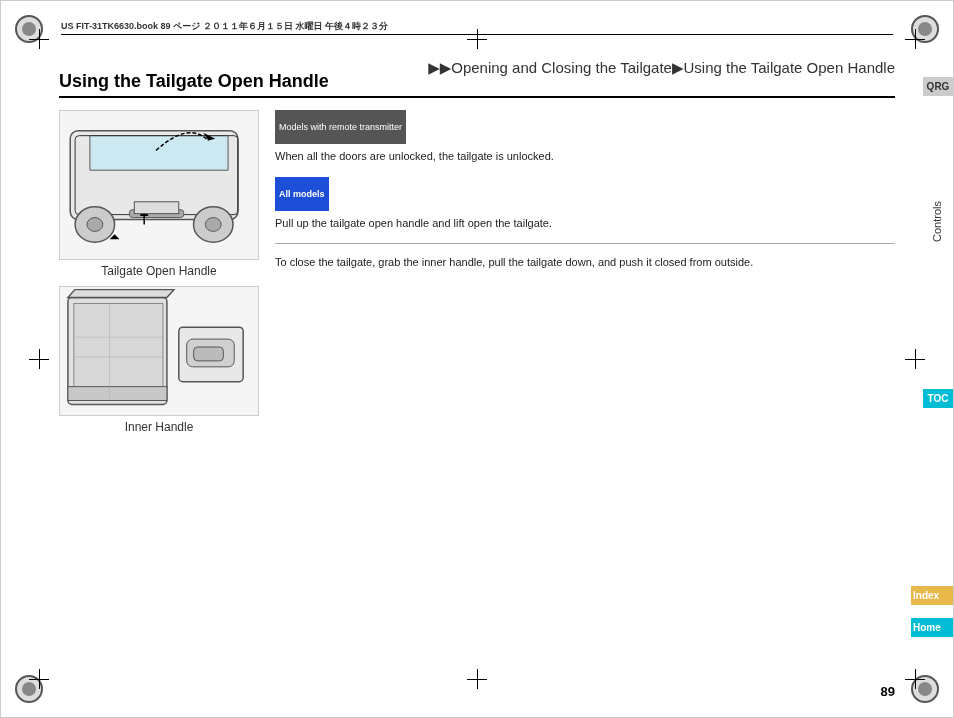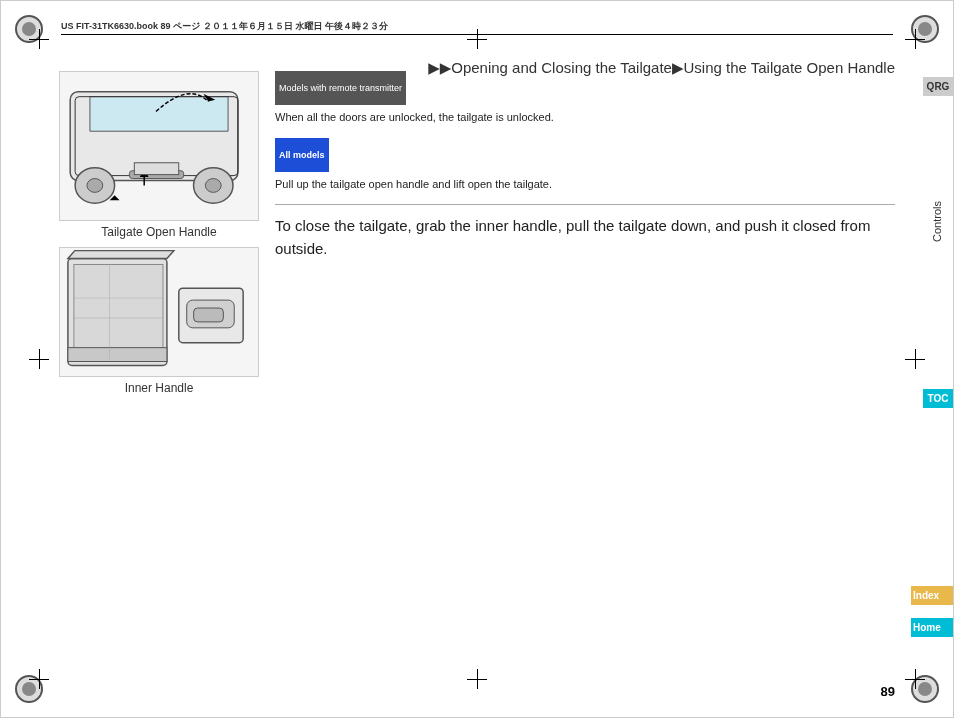--- a/index.html
+++ b/index.html
@@ -205,21 +205,21 @@
 
     .text-block {
       font-size: 11px;
       line-height: 1.5;
       color: #222;
       margin-bottom: 12px;
     }
 
     
     .bottom-text {
-      font-size: 15px;
+      font-size: 11px;
       line-height: 1.5;
       color: #222;
       margin-top: 8px;
     }
 
     
     .page-number {
       position: absolute;
       bottom: 18px;
       right: 58px;
@@ -294,20 +294,21 @@
   </div>
 
   <div style="position:absolute; right:0; top:268px;">
     <div class="tab-btn tab-toc">TOC</div>
   </div>
 
   <div class="controls-text">Controls</div>
 
   <div class="main-content">
 
+    <div class="page-title">Using the Tailgate Open Handle</div>
 
     <div class="content-area">
 
       <div class="images-column">
 
         <div class="image-box image-box-top">
           <svg class="car-svg" viewBox="0 0 200 150">
 
             <rect x="10" y="20" width="170" height="90" rx="8" fill="#e8e8e8" stroke="#555" stroke-width="1.5"></rect>
 

